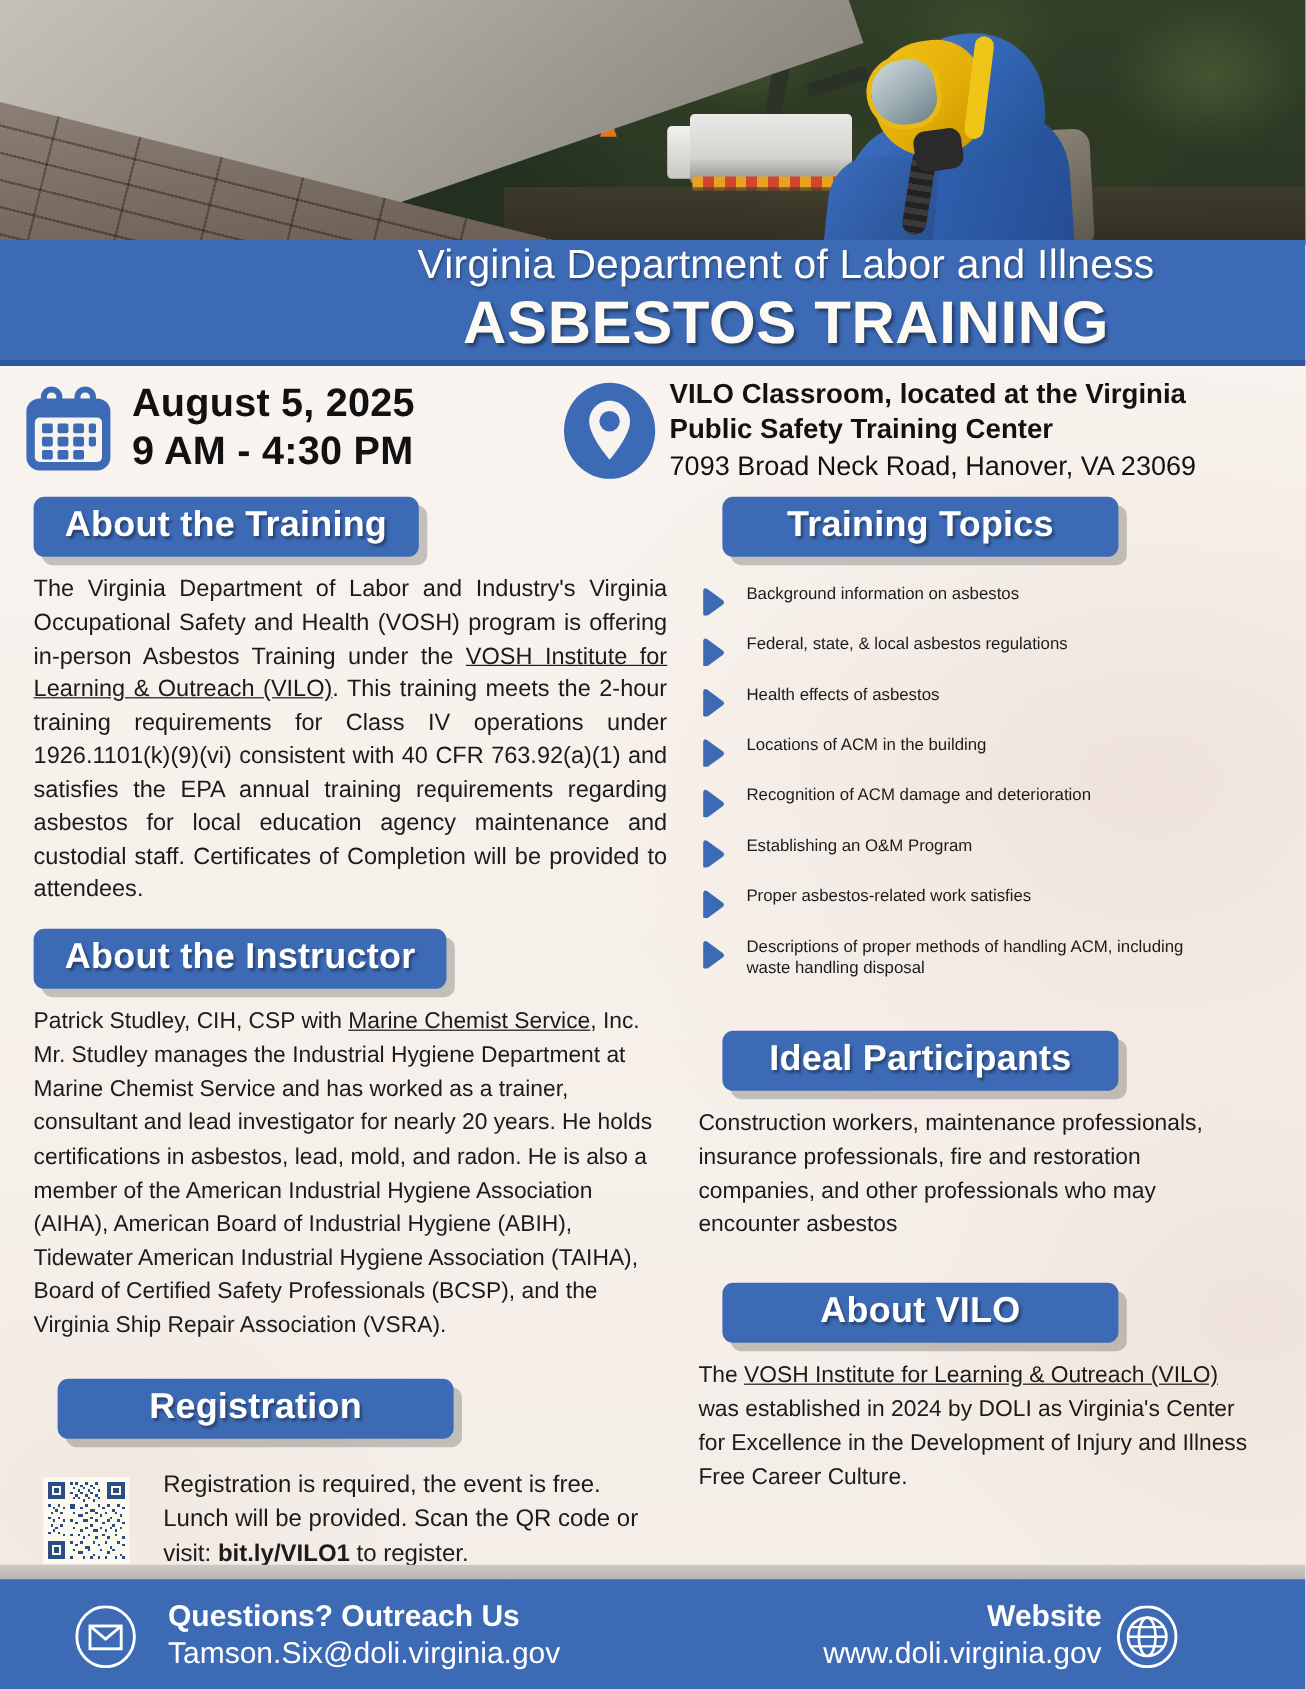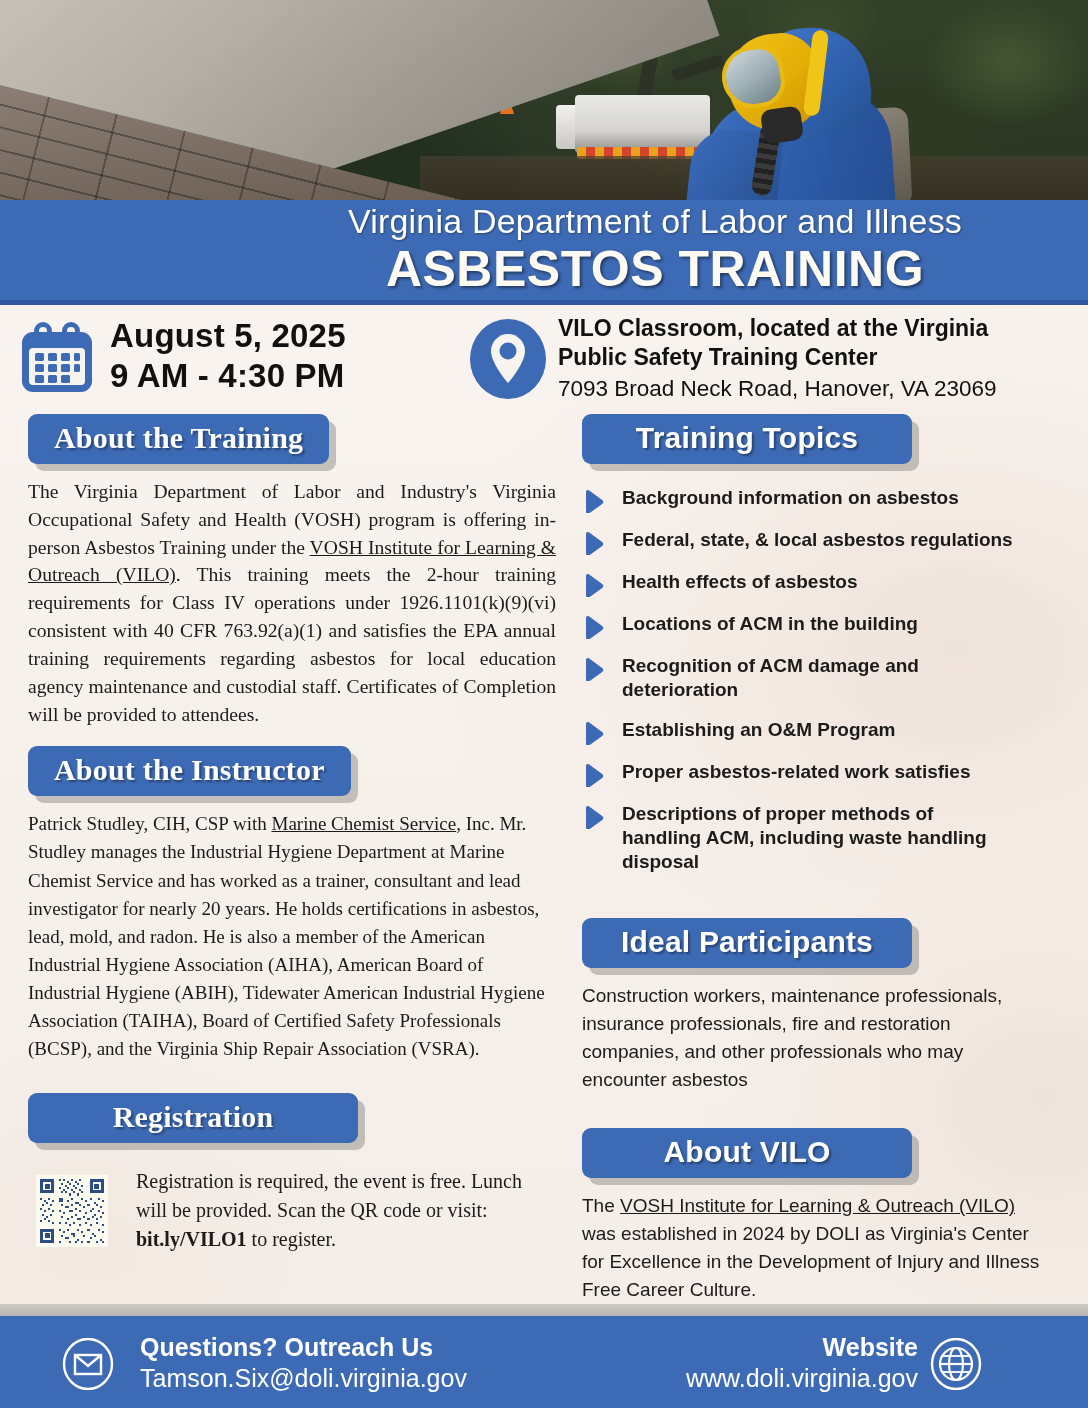--- a/index.html
+++ b/index.html
@@ -208,54 +208,54 @@
   .datelines {
     position:absolute; left:110px; top:4px; width:340px;
     color:#111; font-size:33px; font-weight:700; line-height:1.22;
     letter-spacing:.2px;
   }
   .locwrap { position:absolute; left:558px; top:2px; width:500px; }
   .loc-b { color:#111; font-size:23px; font-weight:bold; line-height:1.25; }
   .loc-n { color:#111; font-size:22.5px; font-weight:400; line-height:1.3; margin-top:2px; }
 
   
-  .colL { position:absolute; left:28px; top:414px; width:528px;font-family:Liberation Serif, serif; }
+  .colL { position:absolute; left:28px; top:414px; width:528px; }
   .colR { position:absolute; left:582px; top:414px; width:478px; }
 
   .badge {
     position:relative; display:inline-block;
     background:#3d6ab4; border-radius:9px;
     padding:7px 26px 9px 26px;
     box-shadow: 7px 7px 0 rgba(130,128,125,.45);
     margin-bottom:14px;
   }
   .badge span {
     color:#ffffff; font-size:30px; font-weight:bold; letter-spacing:.2px;
     text-shadow: 2px 2px 2px rgba(0,0,0,.35);
     white-space:nowrap;
   }
-  .badge.wide { min-width: 330px; text-align:center; }
+  .badge.wide { min-width: 330px; text-align:center;margin-left:20px; }
 
   .body-j {
     color:#1b1b1b; font-size:19.6px; line-height:1.42;
     text-align:justify; text-justify:inter-word;
   }
   .body-l {
     color:#1b1b1b; font-size:19px; line-height:1.48;
   }
   .u { text-decoration: underline; }
   .b { font-weight:bold; }
 
   
   .topics { margin-top:8px; }
   .topic { display:flex; align-items:flex-start; margin-bottom:15px; }
   .tri {
     flex: 0 0 26px; width:26px; height:24px; margin-top:3px; margin-right:14px;
   }
-  .topic-txt { color:#1b1b1b; font-size:19px; line-height:1.28;font-weight:bold; }
+  .topic-txt { color:#1b1b1b; font-size:14px; line-height:1.28; }
 
   
   .regrow { display:flex; align-items:flex-start; margin-top:10px; }
   .qr {
     flex:0 0 72px; width:72px; height:72px; margin-left:8px; margin-right:28px; margin-top:8px;
     background:#fdfaf0; padding:2px;
   }
   .regtext { color:#1b1b1b; font-size:20px; line-height:1.45; }
 
   

